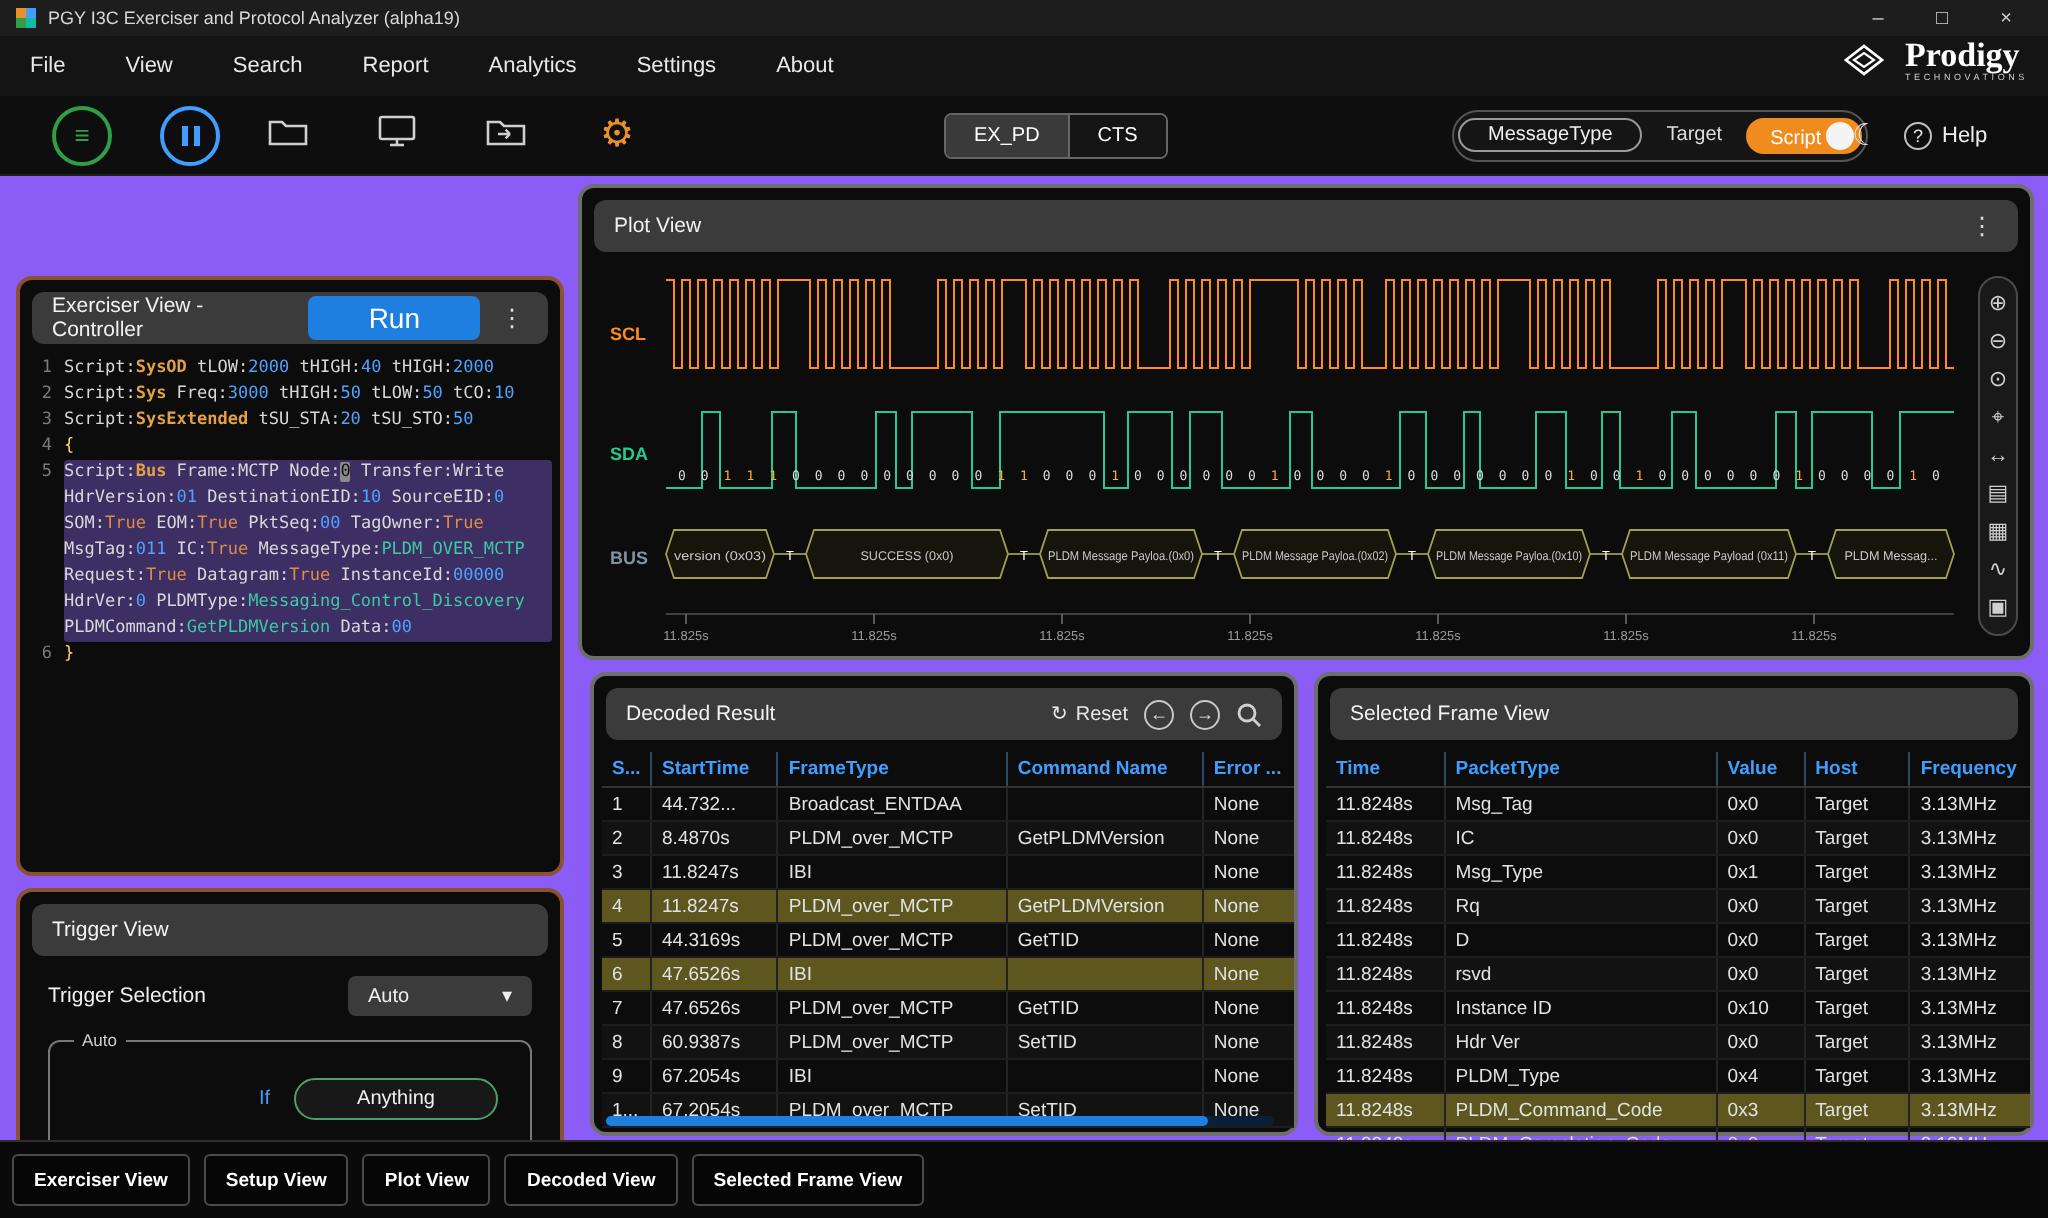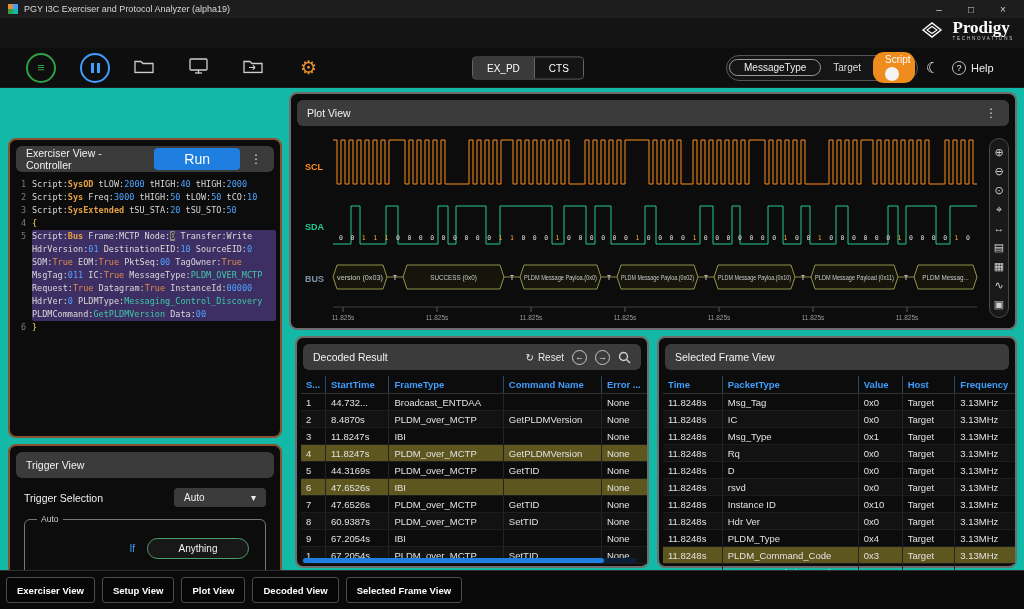--- a/index.html
+++ b/index.html
@@ -1,17 +1,17 @@
 <!DOCTYPE html>
 <html><head>
 <meta charset="utf-8">
 <style>
 *{margin:0;padding:0;box-sizing:border-box;}
 html,body{background:#000;}
-#app{position:relative;width:1024px;height:609px;background:#14b8a6;overflow:hidden;
+#app{position:relative;width:1024px;height:609px;background:#8b5cf6;overflow:hidden;
      font-family:"Liberation Sans",sans-serif;color:#e6e6e6;}
 
 
 #titlebar{position:absolute;left:0;top:0;width:1024px;height:18px;background:#1d1d1d;
   display:flex;align-items:center;padding:0 8px;gap:6px;}
 #titlebar .title{font-size:9px;color:#d8d8d8;flex:1;}
 #titlebar .winbtn{width:26px;text-align:center;font-size:10px;color:#cfcfcf;cursor:default;}
 
 
 #menubar{position:absolute;left:0;top:18px;width:1024px;height:30px;background:#141414;
@@ -30,22 +30,22 @@
 .circ.blue{border:2px solid #3f9eff;}
 .pausebars{display:flex;gap:3px;}
 .pausebars i{display:block;width:3px;height:10px;background:#3f9eff;}
 .gear{font-size:19px;color:#e8902a;line-height:19px;}
 #device-tabs{display:flex;border:1px solid #666;border-radius:4px;overflow:hidden;}
 .dtab{padding:5px 14px;font-size:10px;color:#fff;background:#141414;}
 .dtab.sel{background:#3a3a3a;border-right:1px solid #666;}
 #mode-toggle{display:flex;align-items:center;border:1px solid #555;border-radius:14px;background:#151515;padding:2px;height:26px;}
 .mode-controller{border:1px solid #9a9a9a;border-radius:11px;padding:2px 14px;font-size:10px;color:#eee;}
 .mode-target{padding:0 12px;font-size:10px;color:#ddd;}
-.mode-script{display:flex;align-items:flex-start;gap:2px;background:#f08c1e;border-radius:11px;
-  padding:2px 4px 2px 12px;font-size:10px;color:#fff;flex-direction:column;}
+.mode-script{display:flex;align-items:flex-end;gap:2px;background:#f08c1e;border-radius:11px;
+  padding:2px 4px 2px 12px;font-size:10px;color:#fff;}
 .mode-script .knob{width:14px;height:14px;border-radius:50%;background:#f4f4f4;}
 #moon{font-size:15px;color:#dfe3e8;}
 #help{display:flex;align-items:center;gap:5px;}
 #help .qcirc{width:14px;height:14px;border:1px solid #c0c0c0;border-radius:50%;font-size:9px;
   color:#e8e8e8;text-align:center;line-height:12px;}
 #help .htext{font-size:11px;color:#eee;}
 
 
 .panel{position:absolute;background:#0c0c0c;border-radius:8px;}
 .panel.warm{border:2px solid #8a5230;margin-top:46px;}
@@ -120,20 +120,29 @@
         <rect x="5" y="0" width="5" height="5" fill="#3f9eff"></rect>
         <rect x="0" y="5" width="5" height="5" fill="#2f9e44"></rect>
       </svg>
     <span class="title">PGY I3C Exerciser and Protocol Analyzer (alpha19)</span>
     <span class="winbtn">–</span>
     <span class="winbtn">□</span>
     <span class="winbtn">×</span>
   </div>
 
   <div id="menubar">
+    <div id="menu-items">
+        <div class="menu-item">File</div>
+        <div class="menu-item">View</div>
+        <div class="menu-item">Search</div>
+        <div class="menu-item">Report</div>
+        <div class="menu-item">Analytics</div>
+        <div class="menu-item">Settings</div>
+        <div class="menu-item">About</div>
+      </div>
     <div id="brand">
       <svg width="30" height="18" viewBox="0 0 30 18">
         <path d="M6 9 L15 2 L24 9 L15 16 Z" fill="none" stroke="#ffffff" stroke-width="1.4"></path>
         <path d="M10 9 L15 5.5 L20 9 L15 12.5 Z" fill="none" stroke="#ffffff" stroke-width="1.1"></path>
       </svg>
       <div>
         <div class="word">Prodigy</div>
         <div class="sub">TECHNOVATIONS</div>
       </div>
     </div>

